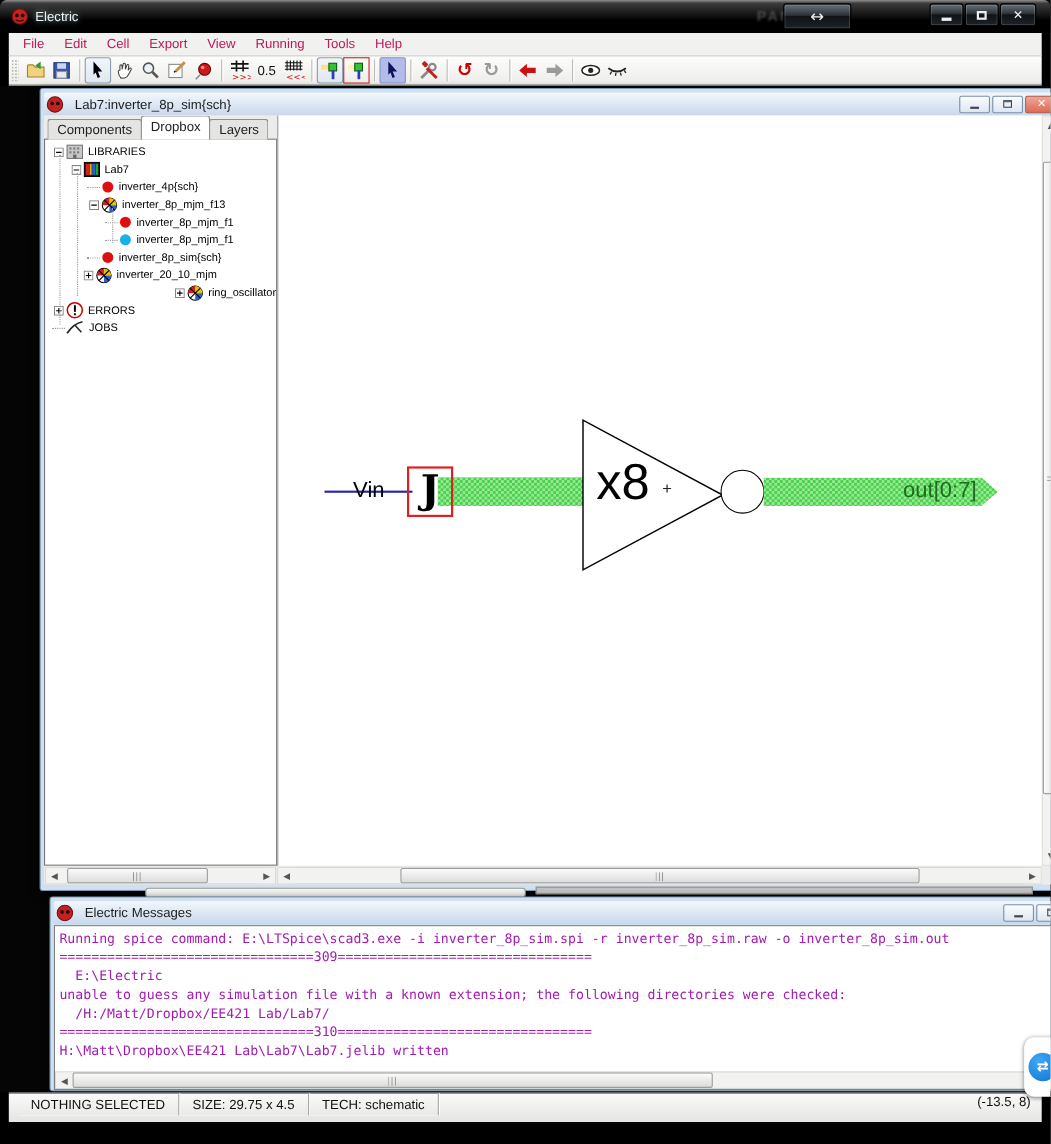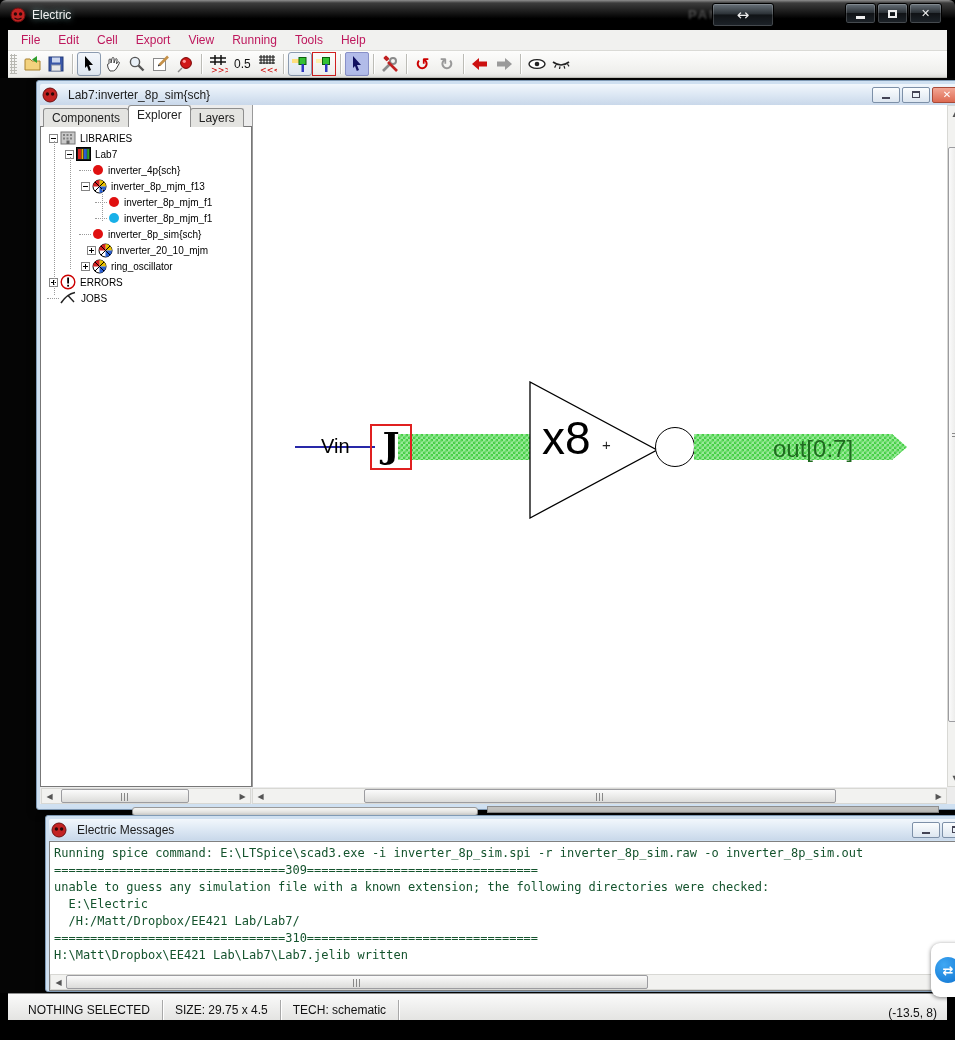--- a/index.html
+++ b/index.html
@@ -109,41 +109,41 @@
   .bus { position:absolute; height:26px; background-color:#98e998;
     background-image:linear-gradient(45deg,#44ce44 25%,transparent 25%,transparent 75%,#44ce44 75%),
                      linear-gradient(45deg,#44ce44 25%,transparent 25%,transparent 75%,#44ce44 75%);
     background-size:5px 5px; background-position:0 0,2.5px 2.5px; }
   .bus-arrow { clip-path:polygon(0 0, calc(100% - 15px) 0, 100% 50%, calc(100% - 15px) 100%, 0 100%); }
   .hl-box { position:absolute; border:2px solid #e02020; display:flex; align-items:center; justify-content:center; }
   .ripper-glyph { font-family:"DejaVu Serif",serif; font-weight:bold; font-size:36px; line-height:1; margin-top:-4px; }
   .bubble { position:absolute; width:40px; height:40px; border:1.5px solid #000; border-radius:50%; background:#fff; }
   .gain-lbl { position:absolute; font-size:46px; color:#000; line-height:1; }
   .plus-lbl { position:absolute; font-size:15px; color:#222; }
-  .out-lbl { position:absolute; font-size:24px; color:#1f6b1f; }
+  .out-lbl { position:absolute; font-size:20px; color:#1f6b1f;padding-left:48px; }
   .spice-block { position:absolute; left:53px; top:413px; width:600px; text-align:center;
     font-size:20px; color:#000; line-height:21px; }
 
   
   #messages-window { left:45px; top:737px; width:931px; height:177px; }
   .console-wrap { height:150px; background:#fff; border:1px solid #808080; margin-top:1px; display:flex; flex-direction:column; }
   .console-main { flex:1; display:flex; min-height:0; }
   .console-text { flex:1; overflow:hidden; padding:3px 0 0 4px; font-family:"DejaVu Sans Mono",monospace;
-    font-size:12px; line-height:17px; color:#14532d; }
+    font-size:12px; line-height:17px; color:#a21caf; }
   .console-line { white-space:pre; }
   .console-vscroll { width:16px; }
   .console-hscroll { height:16px; flex:none; }
 
   
   .bg-frag { position:absolute; }
 
   
   .statusbar { position:absolute; left:8px; top:993px; width:939px; height:27px;
     background:linear-gradient(180deg,#fafafa,#e4e4e2); border-top:1px solid #8e8e8e;
-    display:flex; align-items:flex-end; font-size:12px; color:#111; }
+    display:flex; align-items:flex-start; font-size:12px; color:#111; }
   .sb-field { padding:0 12px; height:20px; line-height:20px; border-right:1px solid #a8a8a8; box-shadow:1px 0 0 #fff; }
   .sb-field:first-child { margin-left:8px; }
   .sb-coords { margin-left:auto; padding-right:10px; }
 
   
   #tv-icon { position:absolute; left:931px; top:943px; width:34px; height:54px; background:#fff;
     border-radius:9px 0 0 9px; box-shadow:0 1px 4px rgba(0,0,0,.5); display:flex; align-items:center; z-index:50; }
   .tv-circle { width:26px; height:26px; margin-left:4px; border-radius:50%;
     background:radial-gradient(circle at 35% 30%,#3fa8f4,#0e72cf); display:flex; align-items:center; justify-content:center;
     color:#fff; font-family:"DejaVu Sans",sans-serif; font-size:13px; font-weight:bold; }
@@ -344,21 +344,21 @@
           <div class="if-btn">
               <span class="if-glyph-rest"></span>
             </div>
           <div class="if-btn if-btn-close">✕</div>
         </div>
       </div>
       <div class="lab7-body">
         <div class="panel-col">
           <div class="tabs" id="tabs">
               <div class="tab">Components</div>
-              <div class="tab active">Explorer</div>
+              <div class="tab active">Dropbox</div>
               <div class="tab">Layers</div>
             </div>
           <div class="tree-box" id="tree">
               <div class="chain" style="left: 13px; top: 14px; height: 154px;"></div>
               <div class="chain" style="left: 29px; top: 30px; height: 112px;"></div>
               <div class="chain" style="left: 61px; top: 62px; height: 32px;"></div>
               <div class="tree-row" style="padding-left: 6px;">
                 <span class="tree-exp">
                   <svg width="9" height="9">
                     <rect x="0.5" y="0.5" width="8" height="8" fill="#fff" stroke="#848484"></rect>
@@ -446,40 +446,40 @@
               </div>
               <div class="tree-row" style="padding-left: 38px;">
                 <span class="tree-stub"></span>
                 <span class="tree-ico">
                   <svg width="12" height="12">
                     <circle cx="6" cy="6" r="5" fill="#e01010"></circle>
                   </svg>
                 </span>
                 <span>inverter_8p_sim{sch}</span>
               </div>
-              <div class="tree-row" style="padding-left: 44px;">
+              <div class="tree-row" style="padding-left: 33px;">
                 <span class="tree-exp">
                   <svg width="9" height="9">
                     <rect x="0.5" y="0.5" width="8" height="8" fill="#fff" stroke="#848484"></rect>
                     <line x1="2" y1="4.5" x2="7" y2="4.5" stroke="#000"></line>
                     <line x1="4.5" y1="2" x2="4.5" y2="7" stroke="#000"></line>
                   </svg>
                 </span>
                 <span class="tree-ico">
                   <svg width="15" height="15" viewBox="0 0 15 15">
                     <circle cx="7.5" cy="7.5" r="6.5" fill="#fff" stroke="#000"></circle>
                     <path d="M7.5 1 A6.5 6.5 0 0 1 14 7.5 L7.5 7.5 Z" fill="#e8c000"></path>
                     <path d="M7.5 7.5 L14 7.5 A6.5 6.5 0 0 1 7.5 14 Z" fill="#2a5fd2"></path>
                     <path d="M1 7.5 A6.5 6.5 0 0 1 7.5 1 L7.5 7.5 Z" fill="#d42020"></path>
                     <path d="M2.9 2.9 L12.1 12.1 M12.1 2.9 L2.9 12.1" stroke="#000" stroke-width="1"></path>
                   </svg>
                 </span>
                 <span>inverter_20_10_mjm</span>
               </div>
-              <div class="tree-row" style="padding-left: 38px;">
+              <div class="tree-row" style="padding-left: 38px; justify-content: flex-end;">
                 <span class="tree-exp">
                   <svg width="9" height="9">
                     <rect x="0.5" y="0.5" width="8" height="8" fill="#fff" stroke="#848484"></rect>
                     <line x1="2" y1="4.5" x2="7" y2="4.5" stroke="#000"></line>
                     <line x1="4.5" y1="2" x2="4.5" y2="7" stroke="#000"></line>
                   </svg>
                 </span>
                 <span class="tree-ico">
                   <svg width="15" height="15" viewBox="0 0 15 15">
                     <circle cx="7.5" cy="7.5" r="6.5" fill="#fff" stroke="#000"></circle>
@@ -589,22 +589,22 @@
           <div class="if-btn">
               <span class="if-glyph-rest"></span>
             </div>
         </div>
       </div>
       <div class="console-wrap">
         <div class="console-main">
           <div class="console-text" id="console-text">
               <div class="console-line">Running spice command: E:\LTSpice\scad3.exe -i inverter_8p_sim.spi -r inverter_8p_sim.raw -o inverter_8p_sim.out</div>
               <div class="console-line">================================309================================</div>
+              <div class="console-line">  E:\Electric</div>
               <div class="console-line">unable to guess any simulation file with a known extension; the following directories were checked:</div>
-              <div class="console-line">  E:\Electric</div>
               <div class="console-line">  /H:/Matt/Dropbox/EE421 Lab/Lab7/</div>
               <div class="console-line">================================310================================</div>
               <div class="console-line">H:\Matt\Dropbox\EE421 Lab\Lab7\Lab7.jelib written</div>
             </div>
           <div class="console-vscroll sb sb-v">
             <div class="sb-arrow">▲</div>
             <div class="sb-thumb" style="height:34px">
                 <span class="grip-v"></span>
               </div>
             <div class="sb-track"></div>

